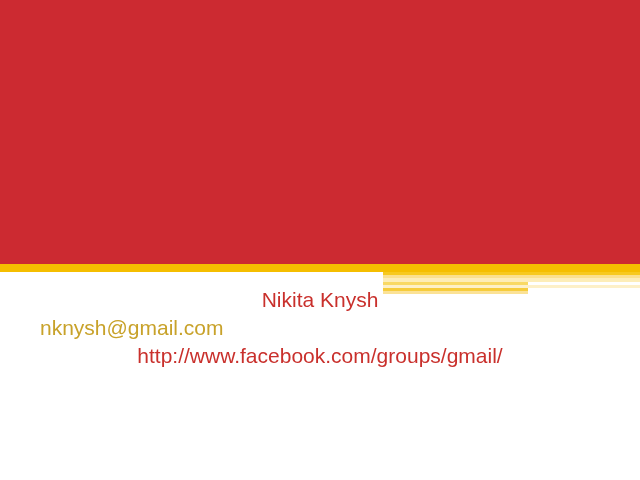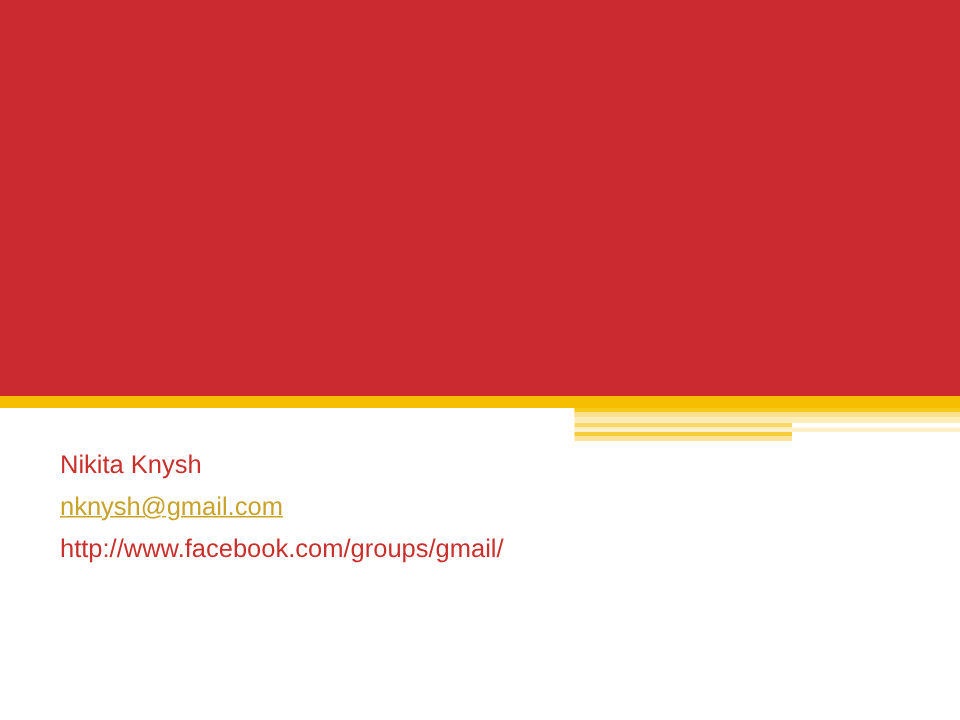--- a/index.html
+++ b/index.html
@@ -93,34 +93,34 @@
   .s6 { left: 383px; top: 21px; width: 257px; background: #fdf0c8; }
   .s7 { left: 383px; top: 24px; width: 145px; background: #f6cc3c; }
   .s8 { left: 528px; top: 24px; width: 112px; background: #ffffff; }
   .s9 { left: 383px; top: 27px; width: 145px; background: #fbe296; }
   .s10{ left: 383px; top: 30px; width: 145px; background: #ffffff; }
 
   
   .subtitle-block {
     position: absolute;
     left: 40px;
-    top: 296px;
+    top: 286px;
     width: 560px;
-    font-size: 17px;
+    font-size: 21px;
     line-height: 28px;
+    text-align: center;
   }
   .sub-line {
     display: block;
     color: #c9302c;
     white-space: pre;
   }
   .sub-link {
     display: block;
     color: #c8a22a;
-    text-decoration: underline;
     white-space: pre;
     width: fit-content;
   }
 </style>
 </head>
 <body>
 
 <div id="slide">
 
   <div class="red-panel"></div>

